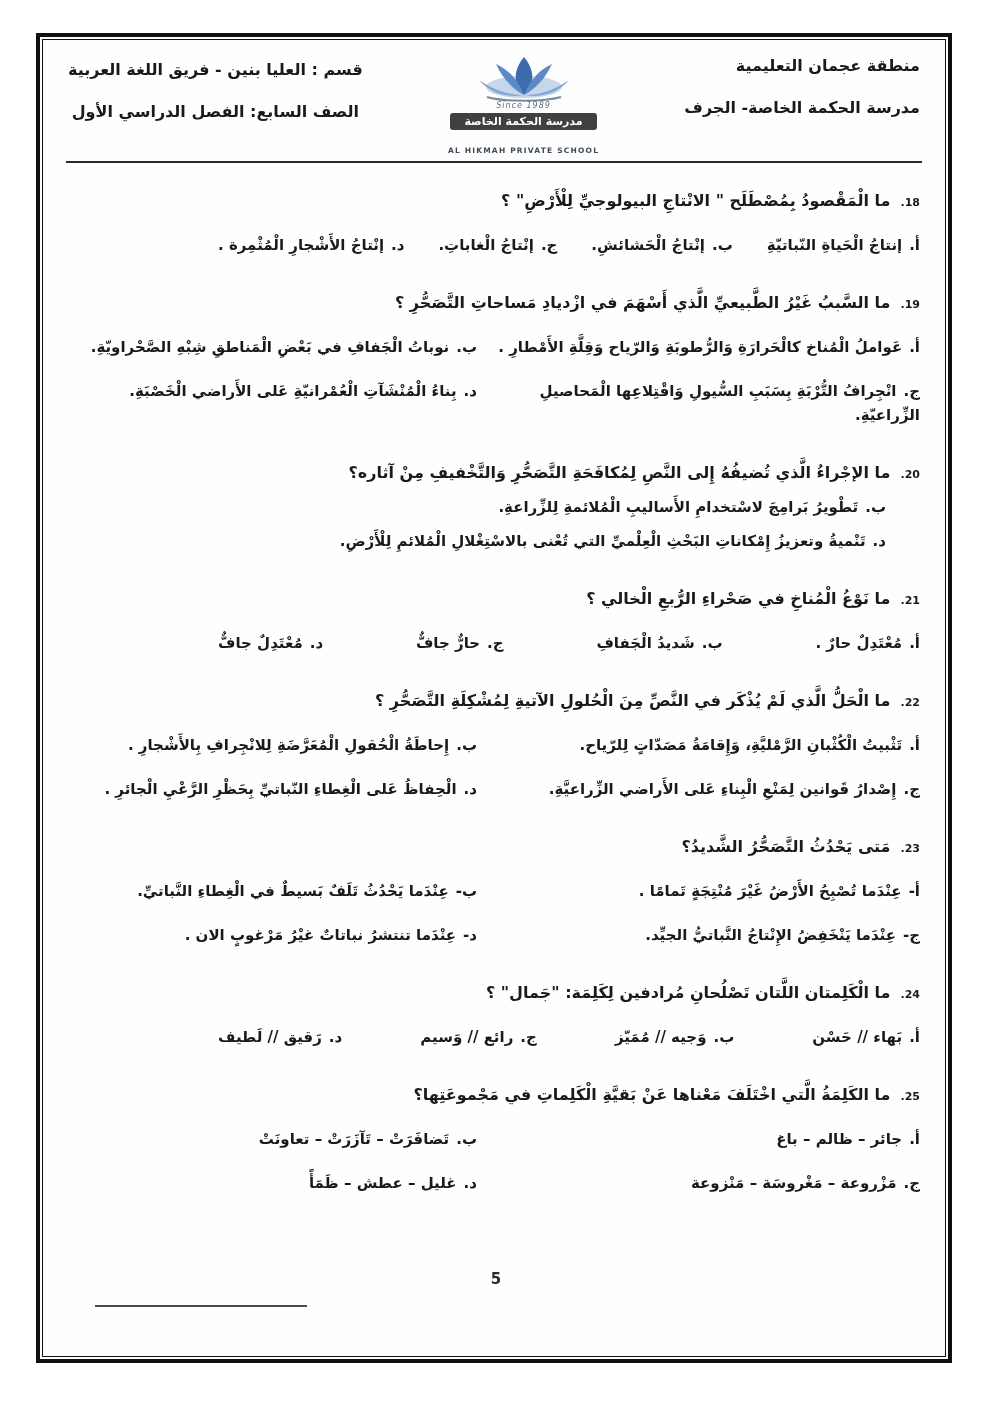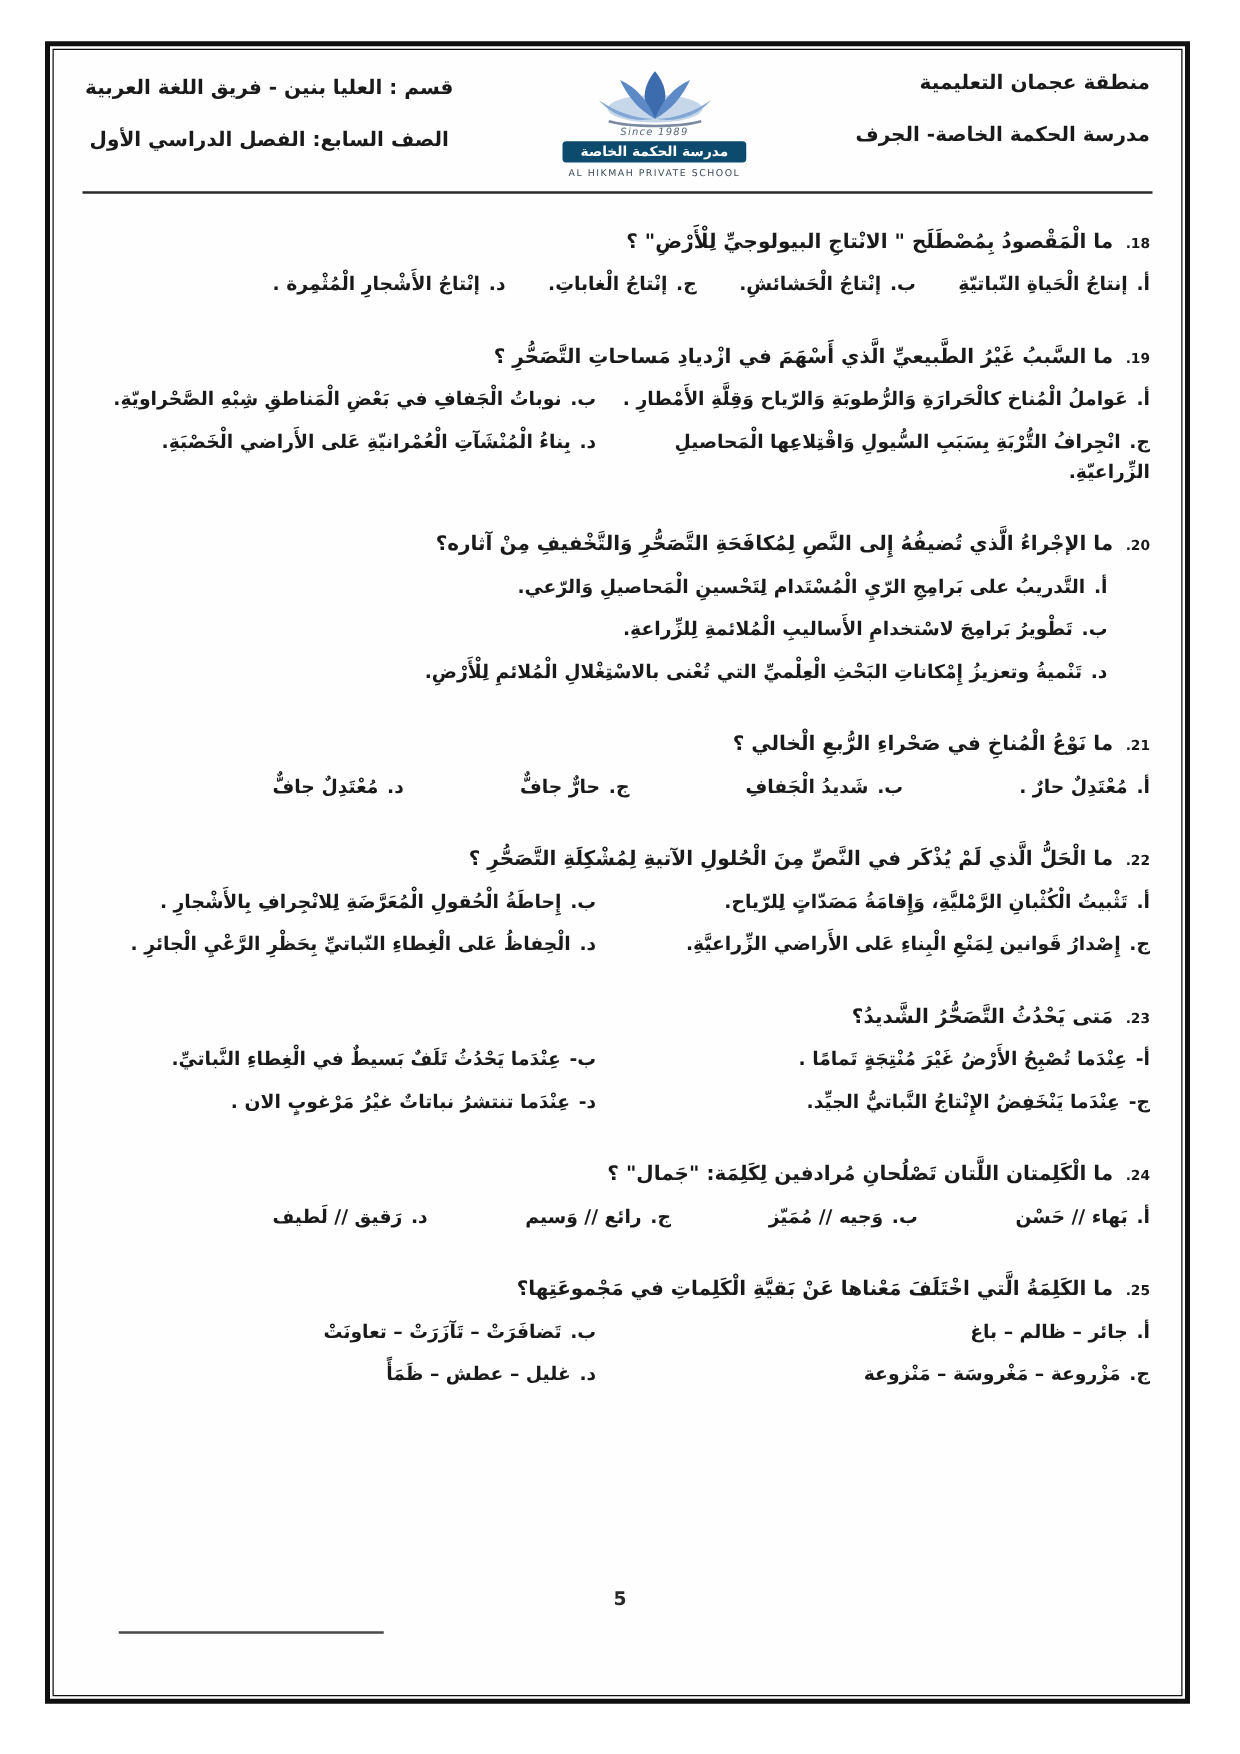--- a/index.html
+++ b/index.html
@@ -57,34 +57,34 @@
   }
   .logo-since {
     font-size: 8px;
     color: #5a6b7d;
     font-style: italic;
     margin-top: -10px;
     letter-spacing: 1px;
   }
   .logo-banner {
     display: inline-block;
-    background: #0c4a6e;
+    background: #404040;
     color: #ffffff;
     font-size: 11px;
     font-weight: 700;
     padding: 2px 14px;
     border-radius: 3px;
     margin-top: 1px;
   }
   .logo-en {
     font-size: 7.5px;
-    font-weight: 400;
+    font-weight: 700;
     color: #3d4a58;
     letter-spacing: 1.2px;
-    margin-top: 4px;
+    margin-top: 16px;
   }
   
   .questions { padding: 26px 2px 0; }
   .question { margin-bottom: 34px; }
   .q-head {
     font-size: 16px;
     font-weight: 700;
     line-height: 24px;
     margin-bottom: 8px;
   }
@@ -101,21 +101,21 @@
   .cols-4 {
     display: flex;
     justify-content: space-between;
     padding-left: 150px;
   }
   .cols-2 {
     display: grid;
     grid-template-columns: 52% 48%;
   }
   .cols-1 { padding-right: 34px; }
-  .opt { white-space: nowrap; }
+  .opt { white-space: nowrap; margin-top: 10px; }
   .cols-2 .opt, .cols-1 .opt { white-space: normal; }
   .opt-label { margin-left: 7px; }
   
   .page-number {
     position: absolute;
     top: 1270px;
     left: 0;
     width: 100%;
     text-align: center;
     font-size: 15px;
@@ -183,21 +183,20 @@
             <span class="opt"><span class="opt-label">أ.</span><span class="opt-text">عَواملُ الْمُناخ كالْحَرارَةِ وَالرُّطوبَةِ وَالرّياح وَقِلَّةِ الأَمْطارِ .</span></span>
             <span class="opt"><span class="opt-label">ب.</span><span class="opt-text">نوباتُ الْجَفافِ في بَعْضِ الْمَناطقِ شِبْهِ الصَّحْراويّةِ.</span></span>
           </div>
           <div class="opt-row cols-2">
             <span class="opt"><span class="opt-label">ج.</span><span class="opt-text">انْجِرافُ التُّرْبَةِ بِسَبَبِ السُّيولِ وَاقْتِلاعِها الْمَحاصيلِ الزِّراعيّةِ.</span></span>
             <span class="opt"><span class="opt-label">د.</span><span class="opt-text">بِناءُ الْمُنْشَآتِ الْعُمْرانيّةِ عَلى الأَراضي الْخَصْبَةِ.</span></span>
           </div>
         </div>
         <div class="question">
           <div class="q-head"><span class="q-num">20.</span><span class="q-text">ما الإجْراءُ الَّذي تُضيفُهُ إِلى النَّصِ لِمُكافَحَةِ التَّصَحُّرِ وَالتَّخْفيفِ مِنْ آثاره؟</span></div>
-          <div class="opt-row cols-1"><span class="opt"><span class="opt-label">أ.</span><span class="opt-text">التَّدريبُ على بَرامِجِ الرّيِ الْمُسْتَدام لِتَحْسينِ الْمَحاصيلِ وَالرّعي.</span></span></div>
           <div class="opt-row cols-1"><span class="opt"><span class="opt-label">ب.</span><span class="opt-text">تَطْويرُ بَرامِجَ لاسْتخدامِ الأَساليبِ الْمُلائمةِ لِلزِّراعةِ.</span></span></div>
           <div class="opt-row cols-1"><span class="opt"><span class="opt-label">د.</span><span class="opt-text">تَنْميةُ وتعزيزُ إِمْكاناتِ البَحْثِ الْعِلْميِّ التي تُعْنى بالاسْتِغْلالِ الْمُلائمِ لِلْأَرْضِ.</span></span></div>
         </div>
         <div class="question">
           <div class="q-head"><span class="q-num">21.</span><span class="q-text">ما نَوْعُ الْمُناخِ في صَحْراءِ الرُّبعِ الْخالي ؟</span></div>
           <div class="opt-row cols-4">
             <span class="opt"><span class="opt-label">أ.</span><span class="opt-text">مُعْتَدِلٌ حارٌ .</span></span>
             <span class="opt"><span class="opt-label">ب.</span><span class="opt-text">شَديدُ الْجَفافِ</span></span>
             <span class="opt"><span class="opt-label">ج.</span><span class="opt-text">حارٌّ جافٌّ</span></span>
             <span class="opt"><span class="opt-label">د.</span><span class="opt-text">مُعْتَدِلٌ جافٌّ</span></span>

